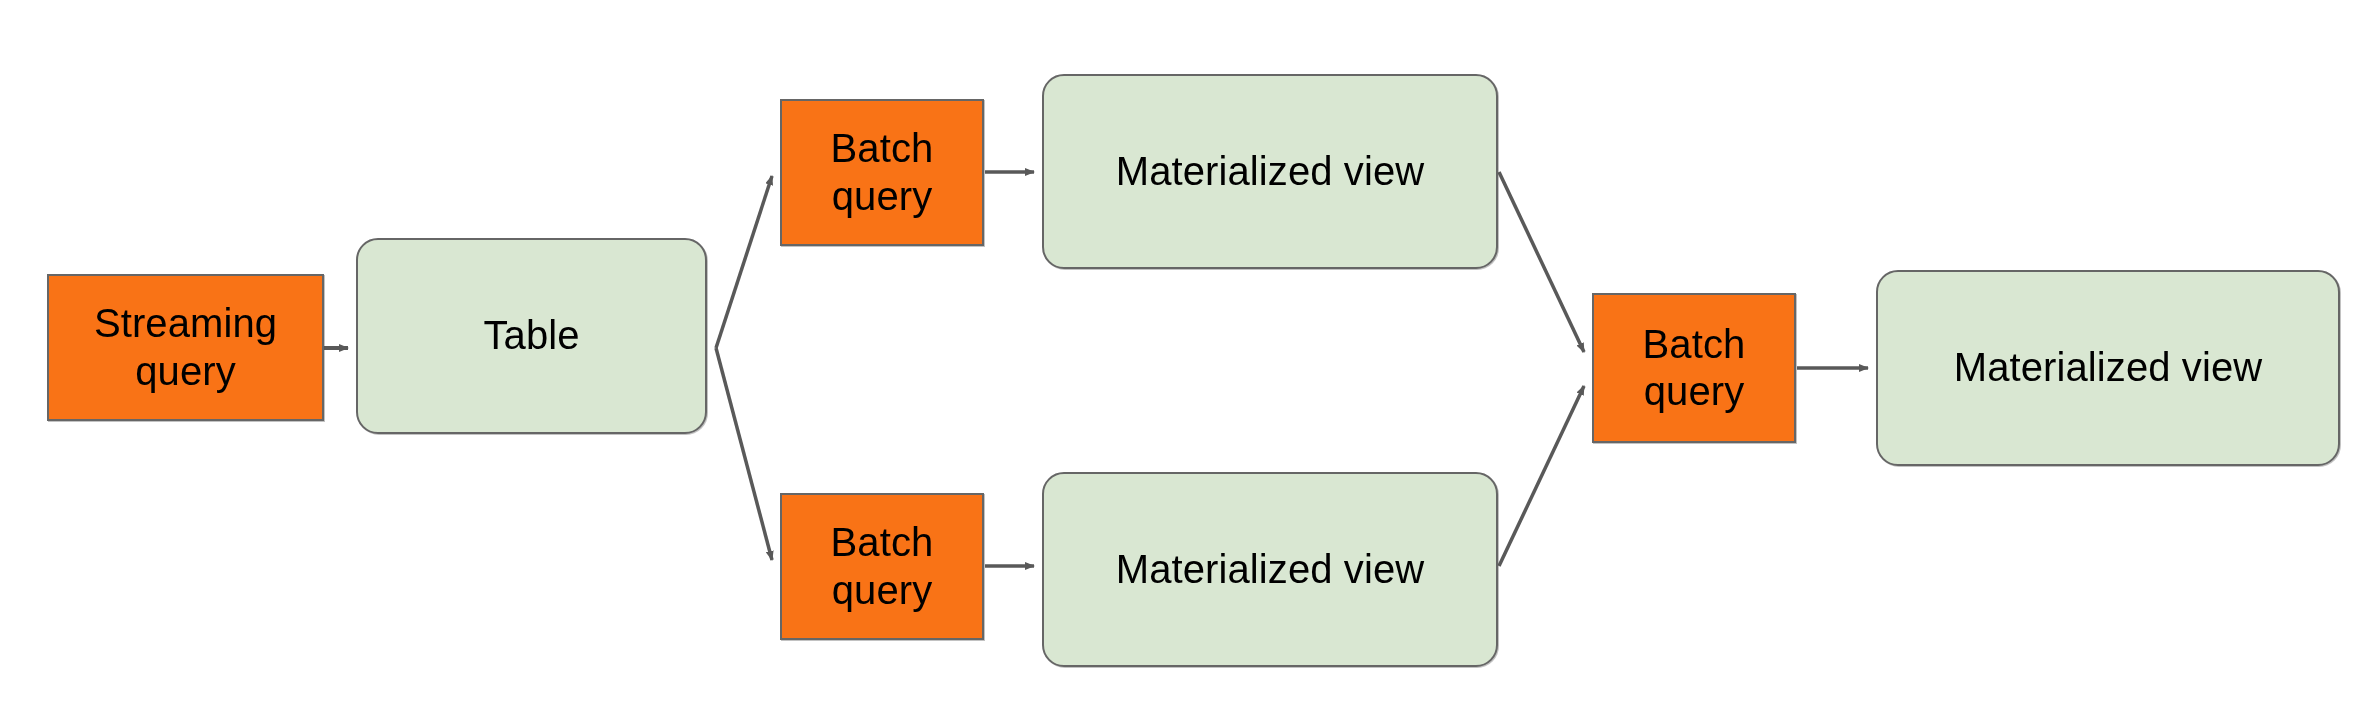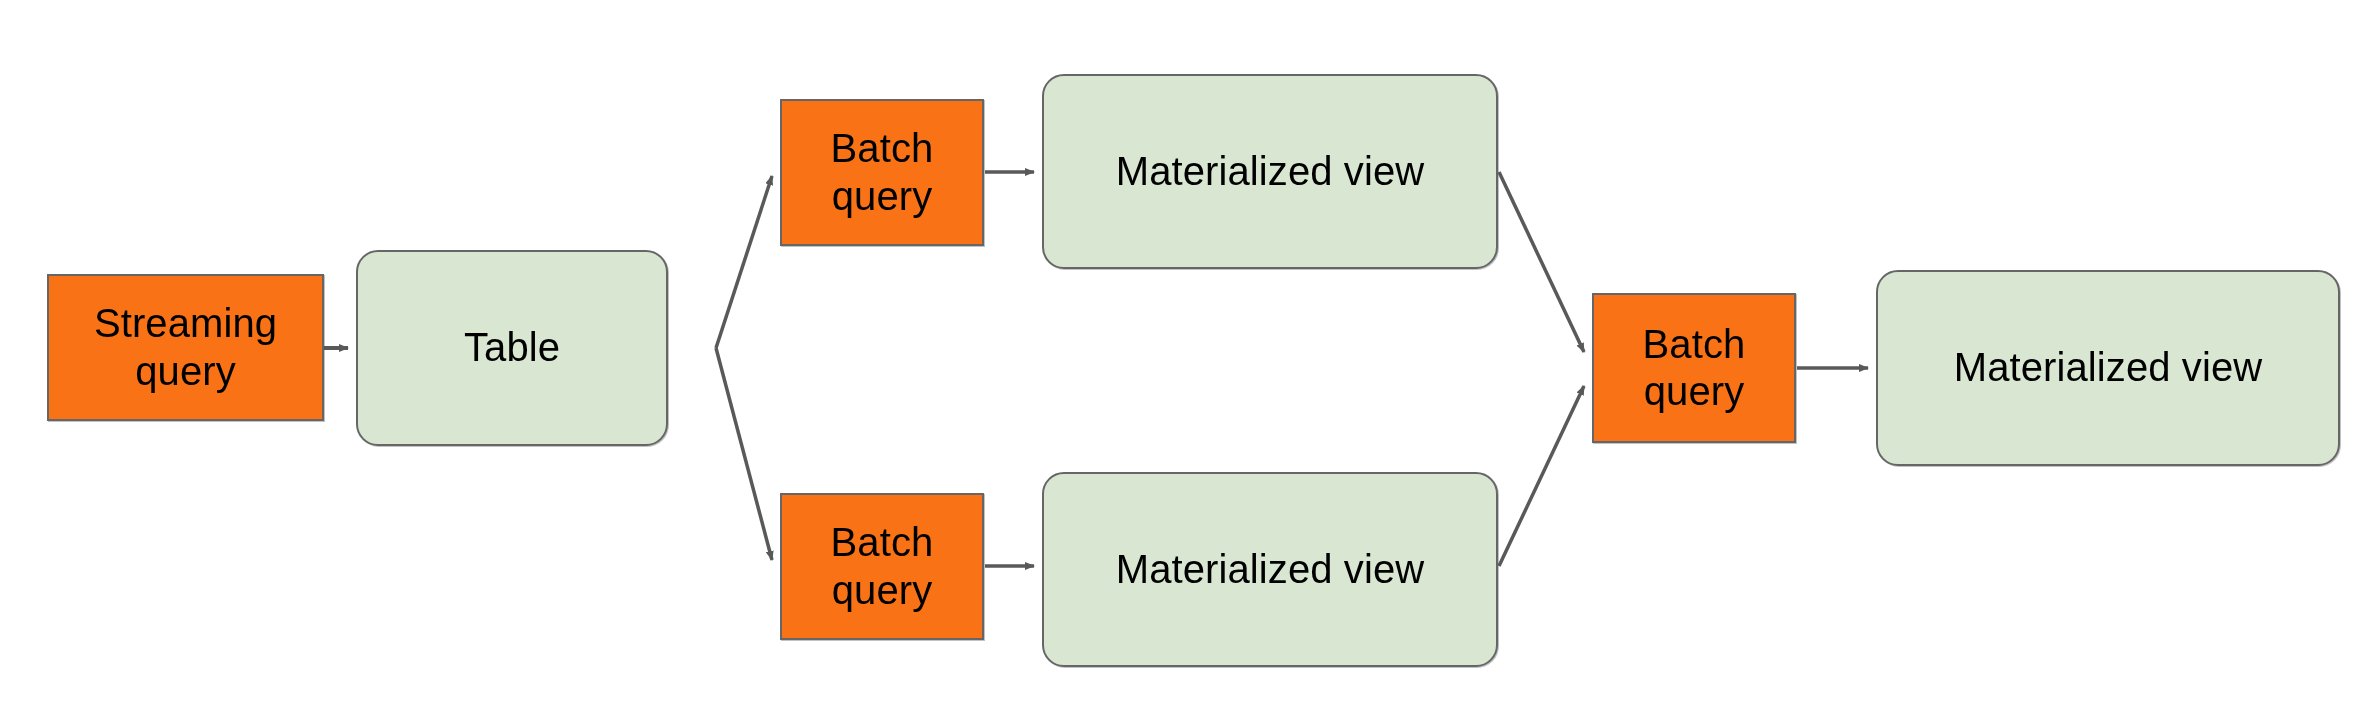--- a/index.html
+++ b/index.html
@@ -98,21 +98,21 @@
     <g>
       <line x1="1797" y1="368" x2="1868" y2="368" stroke="#595959" stroke-width="3.5" marker-end="url(#arrowhead)"></line>
     </g>
   </svg>
 
   <div class="node process" style="left:47px; top:274px; width:277px; height:147px;">
     <span class="node-label">Streaming
 query</span>
   </div>
 
-  <div class="node store" style="left:356px; top:250px; width:312px; height:196px;">
+  <div class="node store" style="left:356px; top:238px; width:351px; height:196px;">
     <span class="node-label">Table</span>
   </div>
 
   <div class="node process" style="left:780px; top:99px; width:204px; height:147px;">
     <span class="node-label">Batch
 query</span>
   </div>
 
   <div class="node store" style="left:1042px; top:74px; width:456px; height:195px;">
     <span class="node-label">Materialized view</span>

